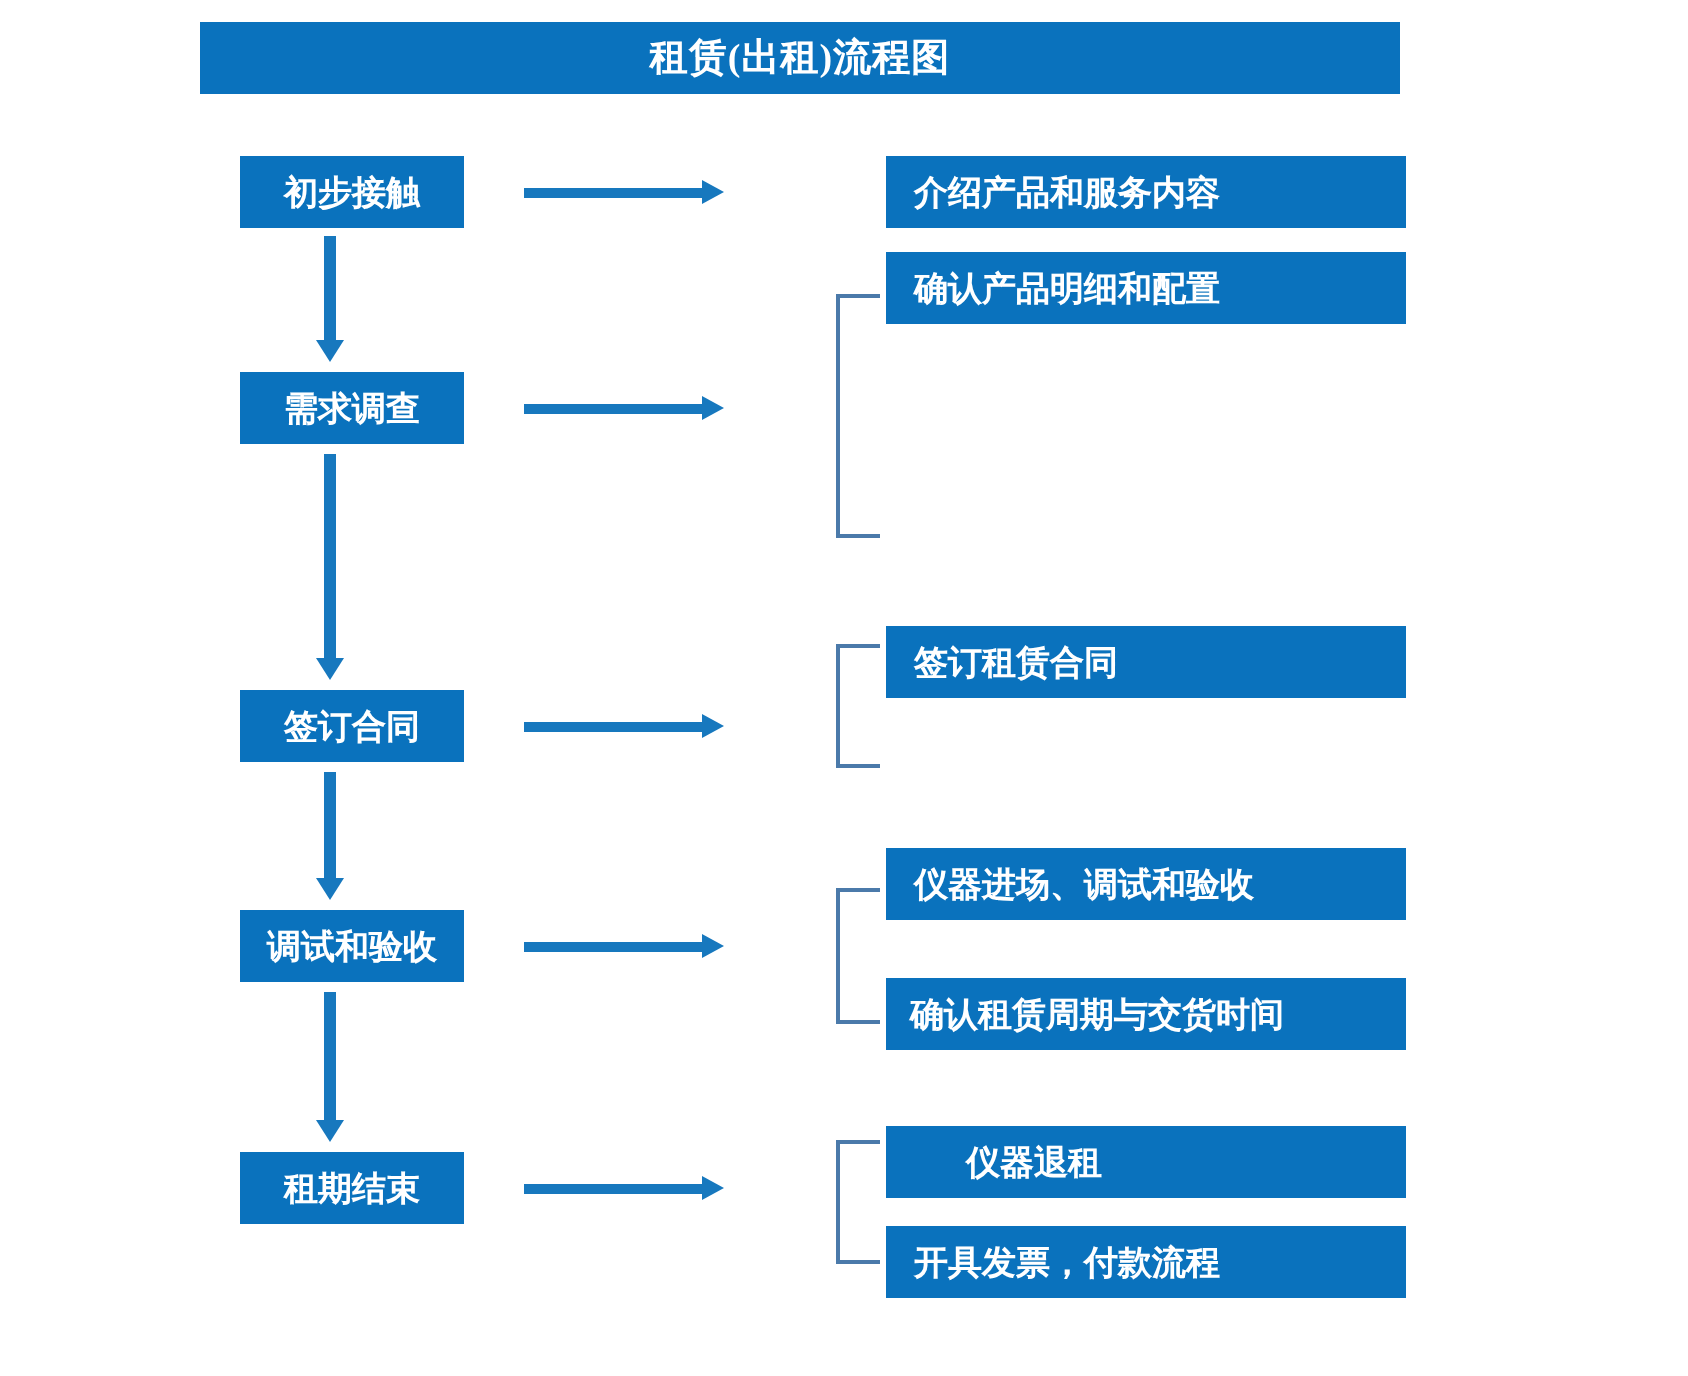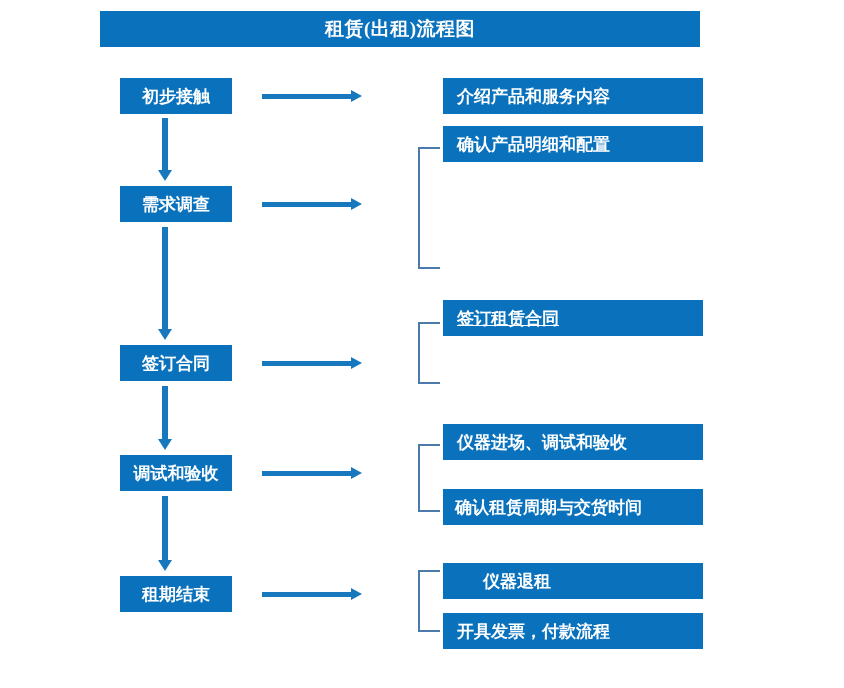--- a/index.html
+++ b/index.html
@@ -181,21 +181,21 @@
   <div class="bracket" style="left:418px; top:444px; height:68px;"></div>
 
   <div class="bracket" style="left:418px; top:570px; height:62px;"></div>
 
   <div class="node right" style="top:78px;">介绍产品和服务内容</div>
 
   <div class="node right" style="top:126px;">确认产品明细和配置</div>
 
 
 
-  <div class="node right" style="top:300px;text-decoration:underline;">签订租赁合同</div>
+  <div class="node right" style="top:313px;">签订租赁合同</div>
 
 
   <div class="node right" style="top:424px;">仪器进场、调试和验收</div>
 
   <div class="node right wide" style="top:489px;">确认租赁周期与交货时间</div>
 
   <div class="node right" style="top:563px;padding-left:40px;">仪器退租</div>
 
   <div class="node right" style="top:613px;">开具发票，付款流程</div>
 

